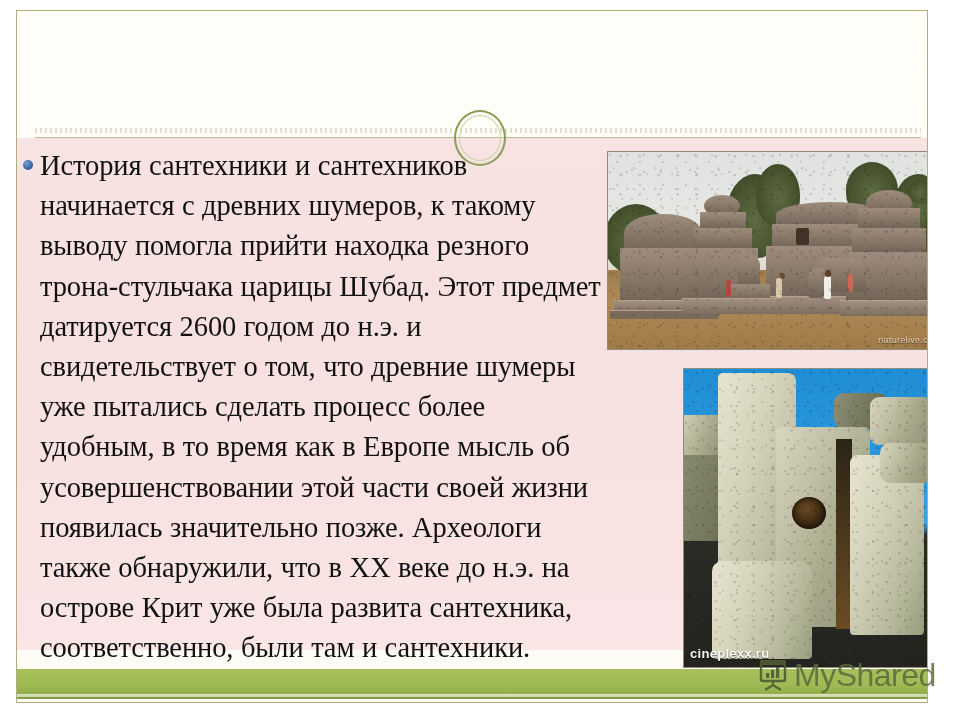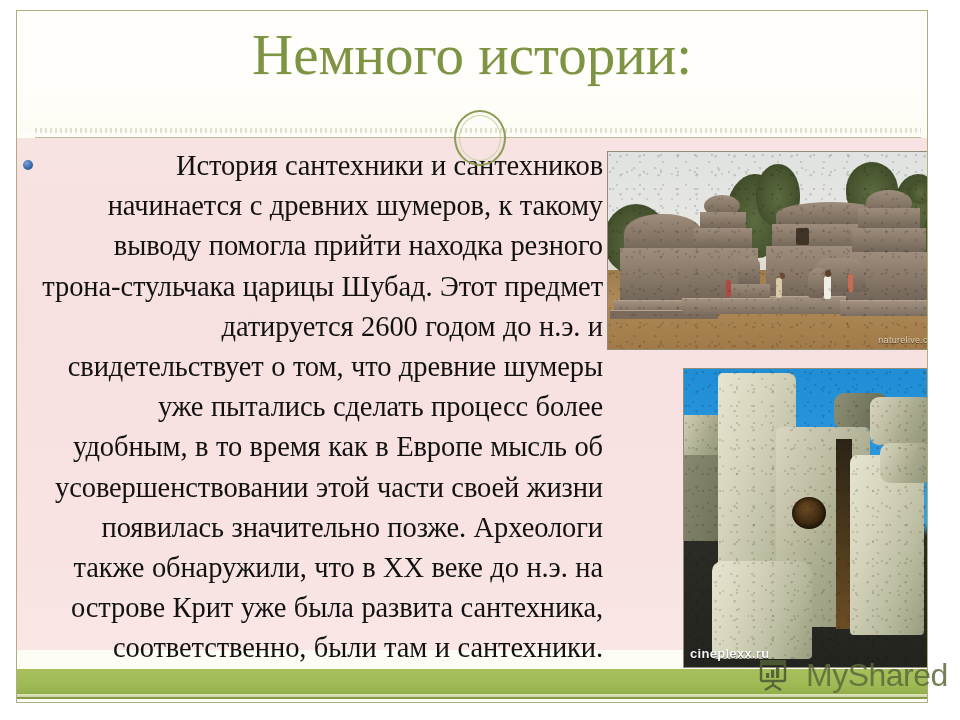--- a/index.html
+++ b/index.html
@@ -124,21 +124,21 @@
     background: radial-gradient(circle at 35% 30%, #7e9fd0 0%, #3b6bb0 55%, #24477d 100%);
     margin-top: 14px;
     margin-right: 7px;
   }
 
   .body-text {
     flex: 1 1 auto;
     font-size: 28.5px;
     line-height: 40.2px;
     color: #121212;
-    text-align: right;
+    text-align: left;
     letter-spacing: -0.1px;
     word-spacing: 0.5px;
   }
 
   
   .photo {
     position: absolute;
     background: #cfc7ba;
     overflow: hidden;
   }
@@ -263,21 +263,21 @@
     background: linear-gradient(to bottom, #dfe5c6 0%, #c9d39e 100%);
   }
 
   
   .watermark {
     position: absolute;
     left: 756px;
     top: 658px;
     display: flex;
     align-items: center;
-    gap: 16px;
+    gap: 4px;
     z-index: 30;
   }
   .watermark-text {
     font-family: "Liberation Sans", sans-serif;
     font-size: 32px;
     color: #5c6a3b;
     letter-spacing: -0.5px;
     opacity: .85;
     line-height: 1;
   }
@@ -288,23 +288,20 @@
     opacity: .9;
   }
 </style>
 </head>
 <body>
 
 <div id="slide-root">
 
   <div class="slide-frame">
 
-    <div class="title-band">
-      <div class="slide-title">Немного истории:</div>
-    </div>
 
     <div class="divider-dots"></div>
     <div class="divider-rule"></div>
 
     <div class="deco-ring"></div>
 
     <div class="content-band">
 
       <div class="body-block">
         <span class="bullet-dot"></span>

